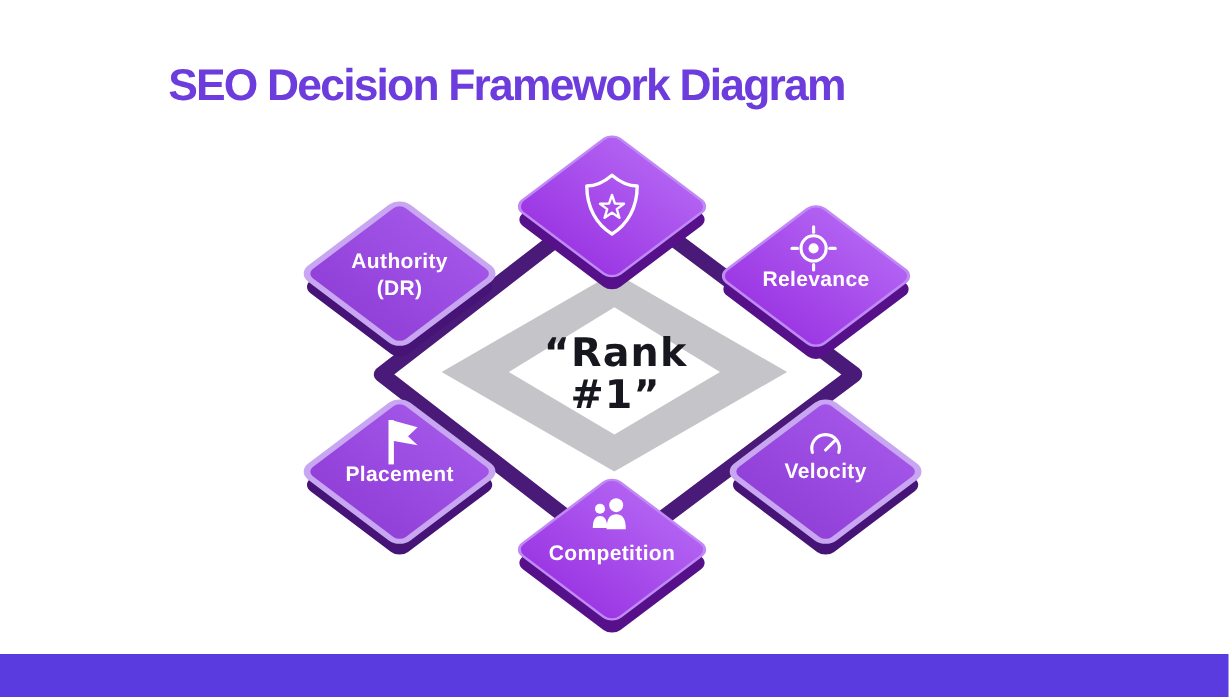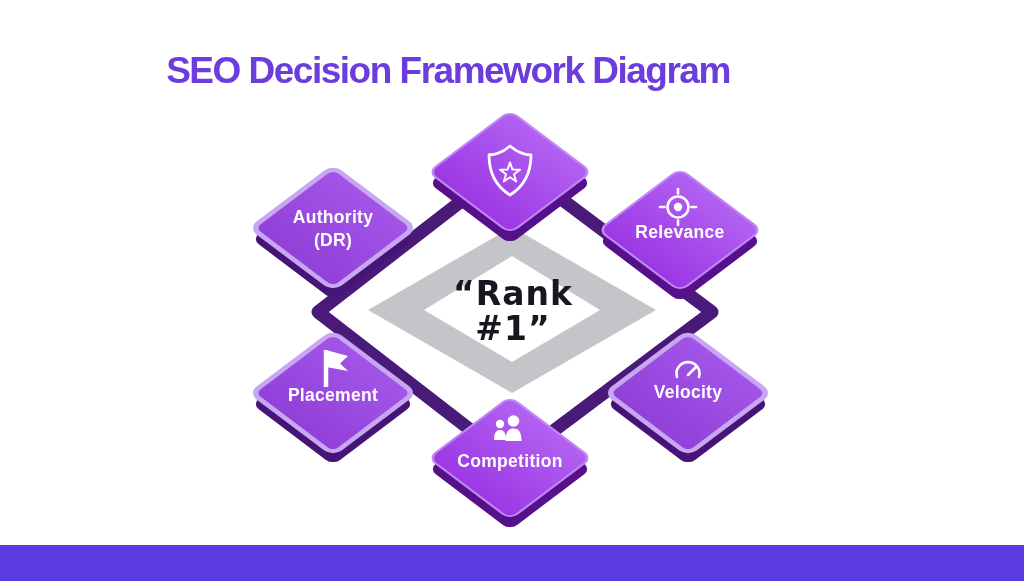--- a/index.html
+++ b/index.html
@@ -11,21 +11,20 @@
     font-family:"Liberation Sans", sans-serif;
   }
   .title{
     position:absolute;
     top:50px;left:0;width:844px;
     text-align:center;
     font-size:37px;
     font-weight:700;
     letter-spacing:-1.5px;
     color:#6c3ddc;
-    padding-left:26px;
   }
   .diagram{
     position:absolute;
     top:0;left:0;
   }
   .footer-bar{
     position:absolute;
     left:0;bottom:0;
     width:1024px;height:36px;
     background:#5a3be0;

